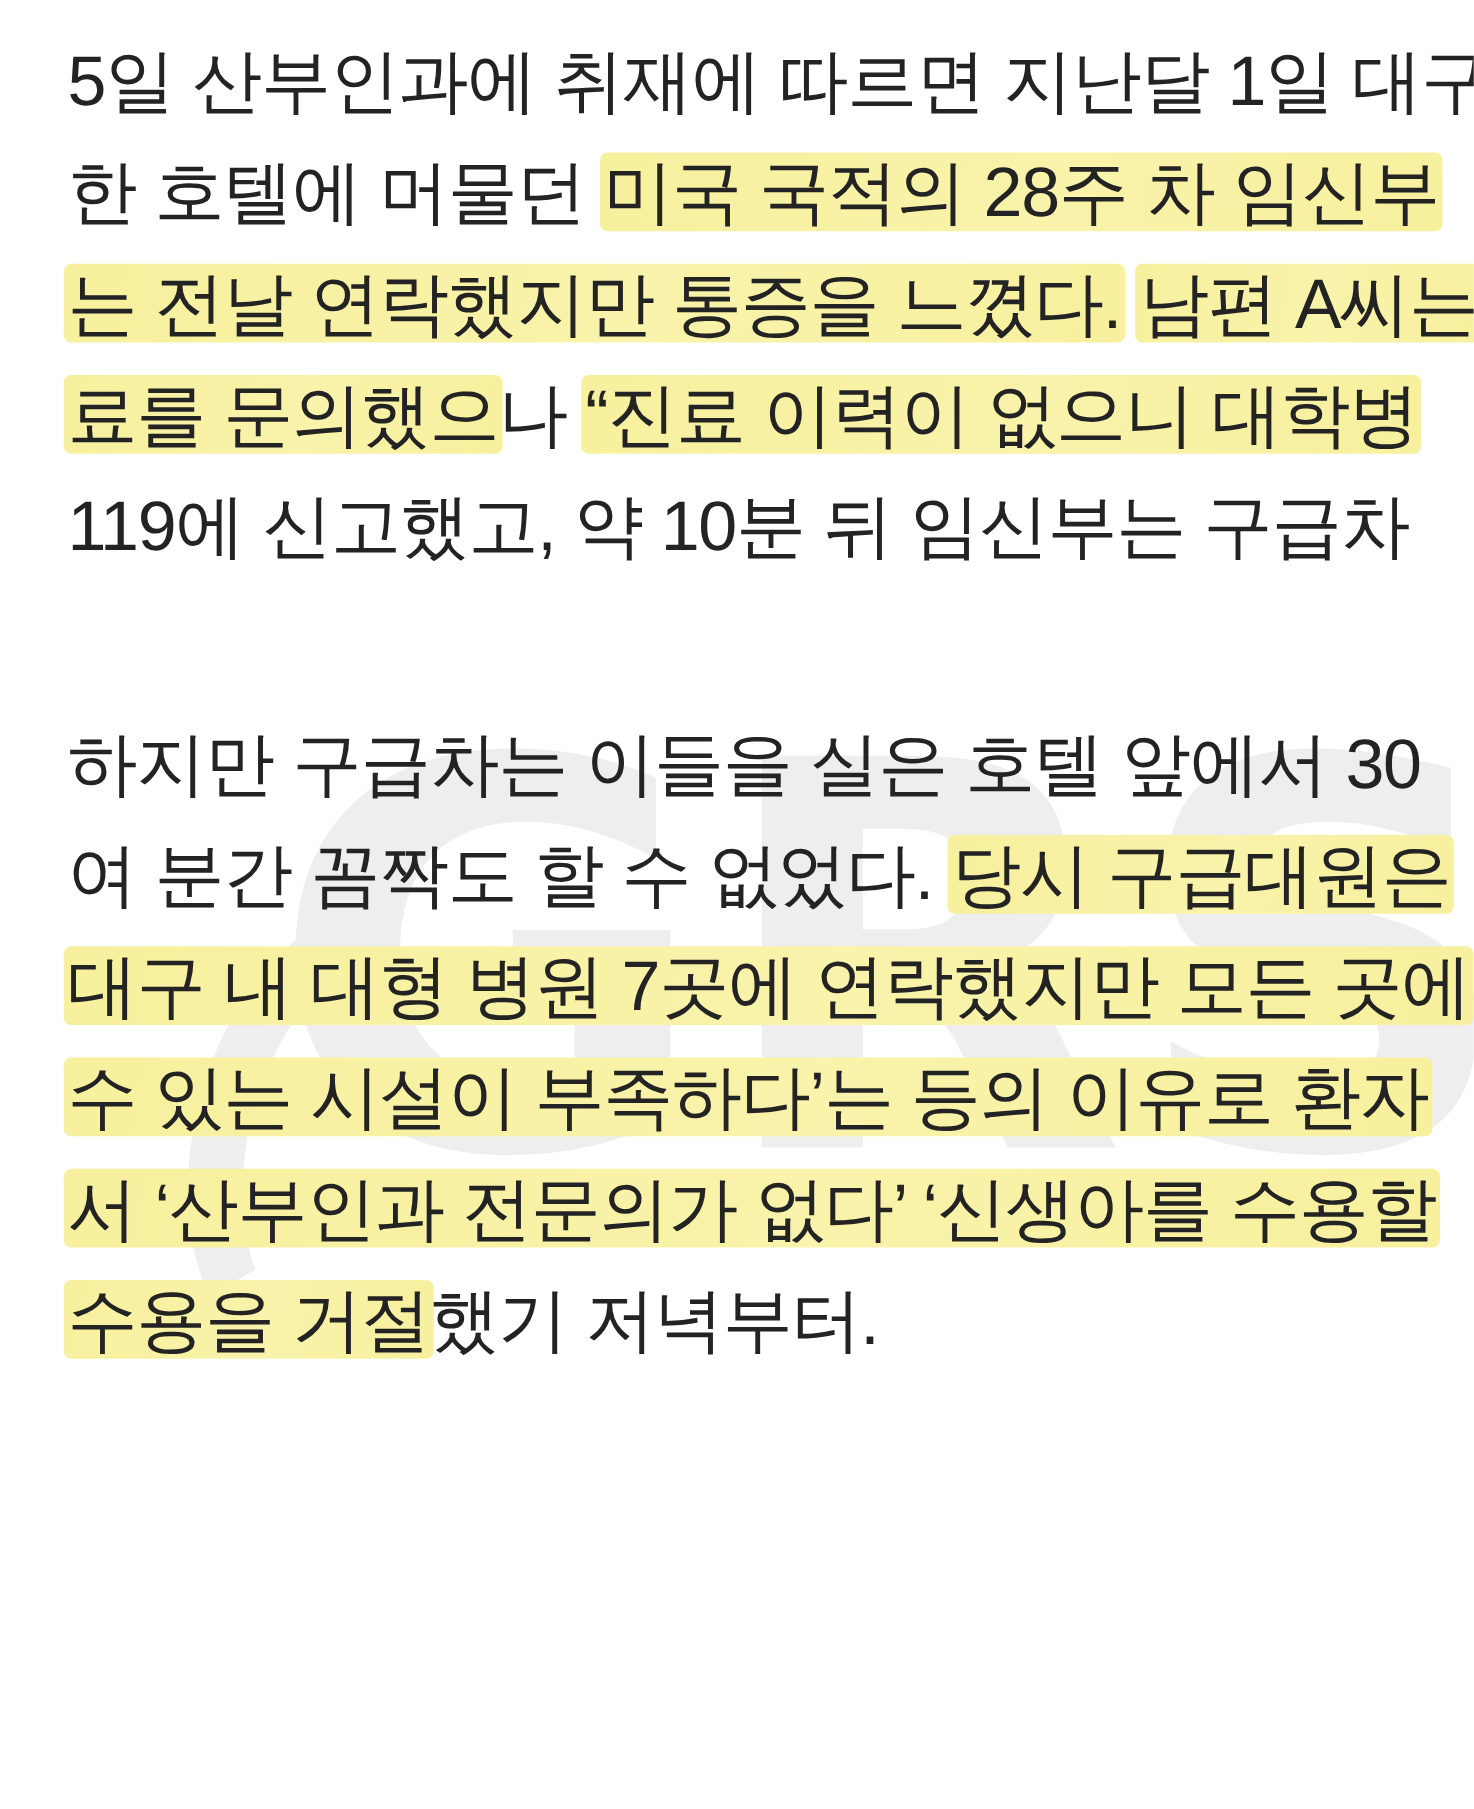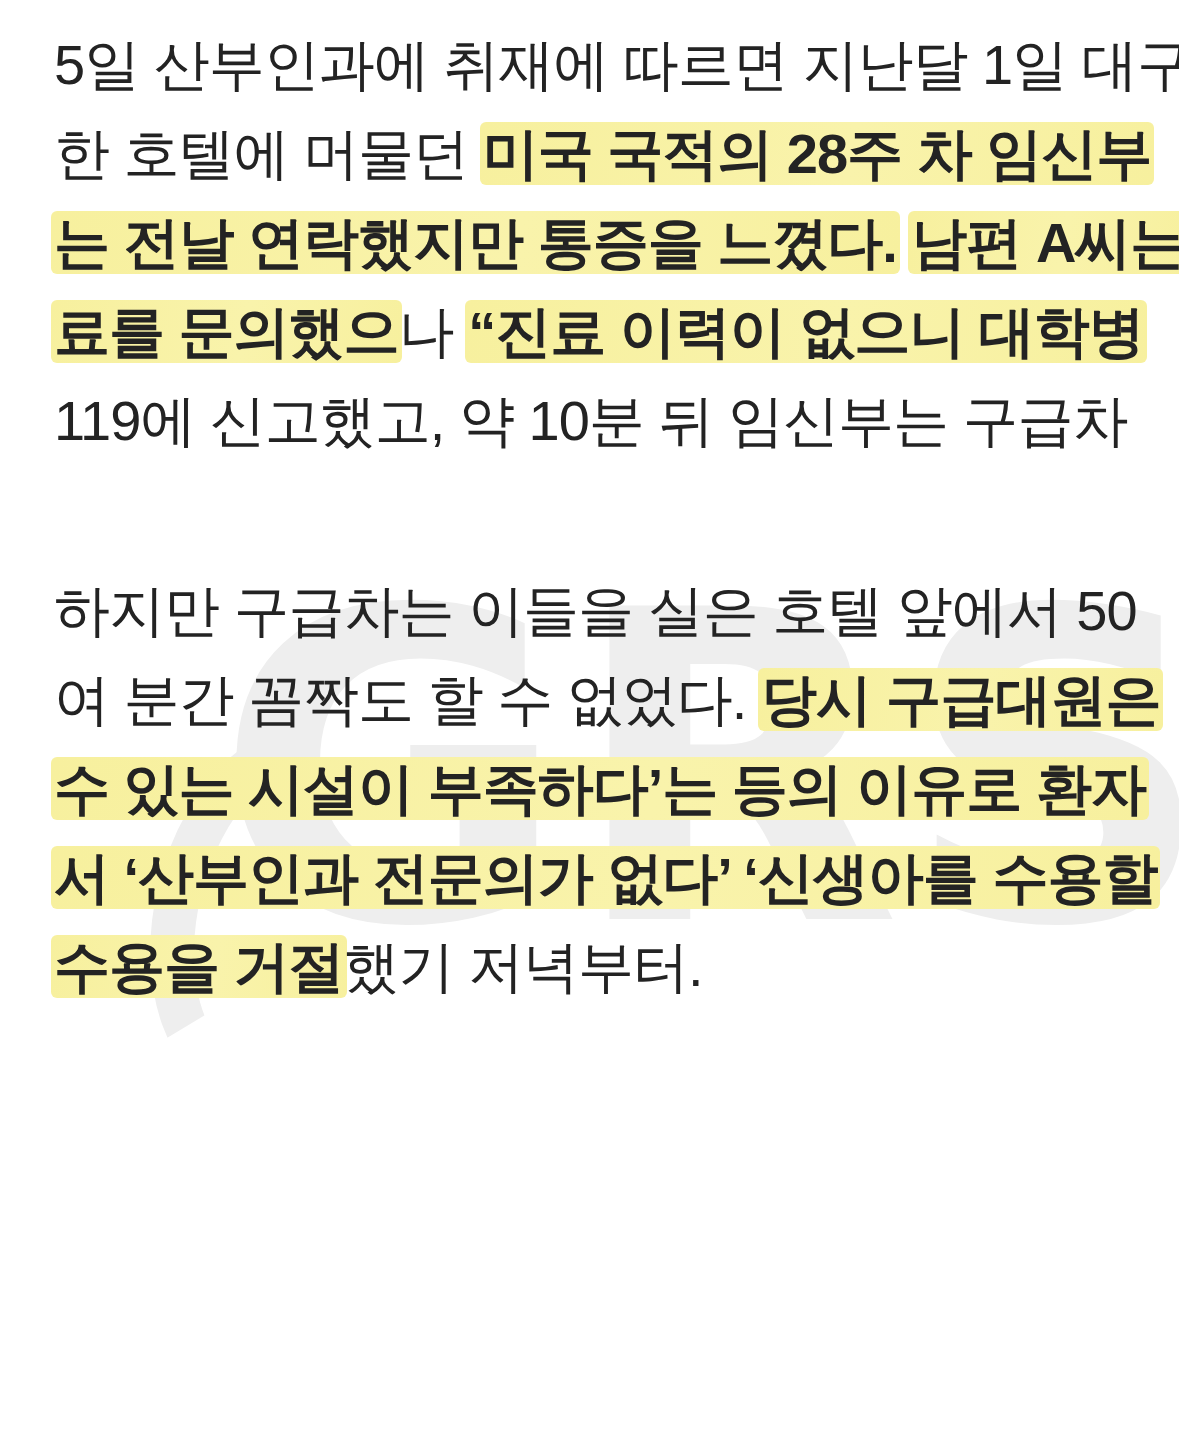--- a/index.html
+++ b/index.html
@@ -72,21 +72,20 @@
   }
   .hl {
     background: linear-gradient(100deg,
       var(--hl, #f7f09e) 0%,
       var(--hl2, #f9f3ab) 55%,
       var(--hl, #f7f09e) 100%);
     border-radius: 6px;
     padding: 0 3px;
     margin: 0 -3px;
     box-decoration-break: clone;
-    font-weight: bold;
   }
 </style>
 </head>
 <body>
 
 <div class="screen">
 
   <div class="watermark">
     <div class="wm-arc"></div>
     <div class="wm-text">GRS</div>
@@ -94,21 +93,22 @@
 
   <div class="article" id="article">
       <div class="paragraph">
         <div class="line"><span class="seg">5일 산부인과에 취재에 따르면 지난달 1일 대구</span></div>
         <div class="line"><span class="seg">한 호텔에 머물던 </span><span class="seg hl">미국 국적의 28주 차 임신부</span></div>
         <div class="line"><span class="seg hl">는 전날 연락했지만 통증을 느꼈다.</span><span class="seg"> </span><span class="seg hl">남편 A씨는</span></div>
         <div class="line"><span class="seg hl">료를 문의했으</span><span class="seg">나 </span><span class="seg hl">“진료 이력이 없으니 대학병</span></div>
         <div class="line"><span class="seg">119에 신고했고, 약 10분 뒤 임신부는 구급차</span></div>
       </div>
       <div class="paragraph">
-        <div class="line"><span class="seg">하지만 구급차는 이들을 실은 호텔 앞에서 50</span></div>
+        <div class="line"><span class="seg">하지만 구급차는 이들을 실은 호텔 앞에서 30</span></div>
         <div class="line"><span class="seg">여 분간 꼼짝도 할 수 없었다. </span><span class="seg hl">당시 구급대원은</span></div>
+        <div class="line"><span class="seg hl">대구 내 대형 병원 7곳에 연락했지만 모든 곳에</span></div>
         <div class="line"><span class="seg hl">수 있는 시설이 부족하다’는 등의 이유로 환자</span></div>
         <div class="line"><span class="seg hl">서 ‘산부인과 전문의가 없다’ ‘신생아를 수용할</span></div>
         <div class="line"><span class="seg hl">수용을 거절</span><span class="seg">했기 저녁부터.</span></div>
       </div>
     </div>
 
 </div>
 
 </body></html>

